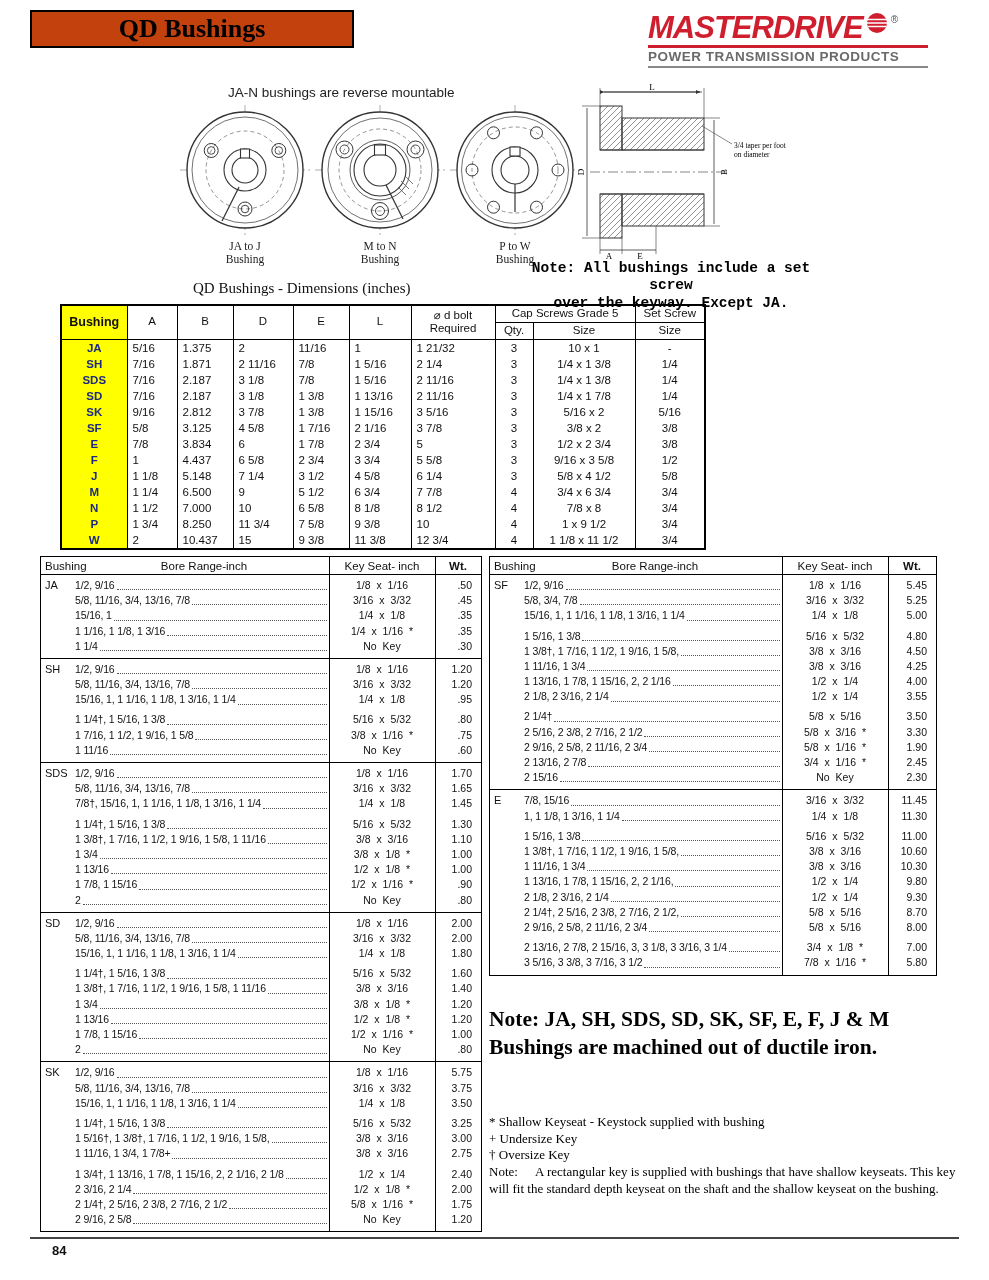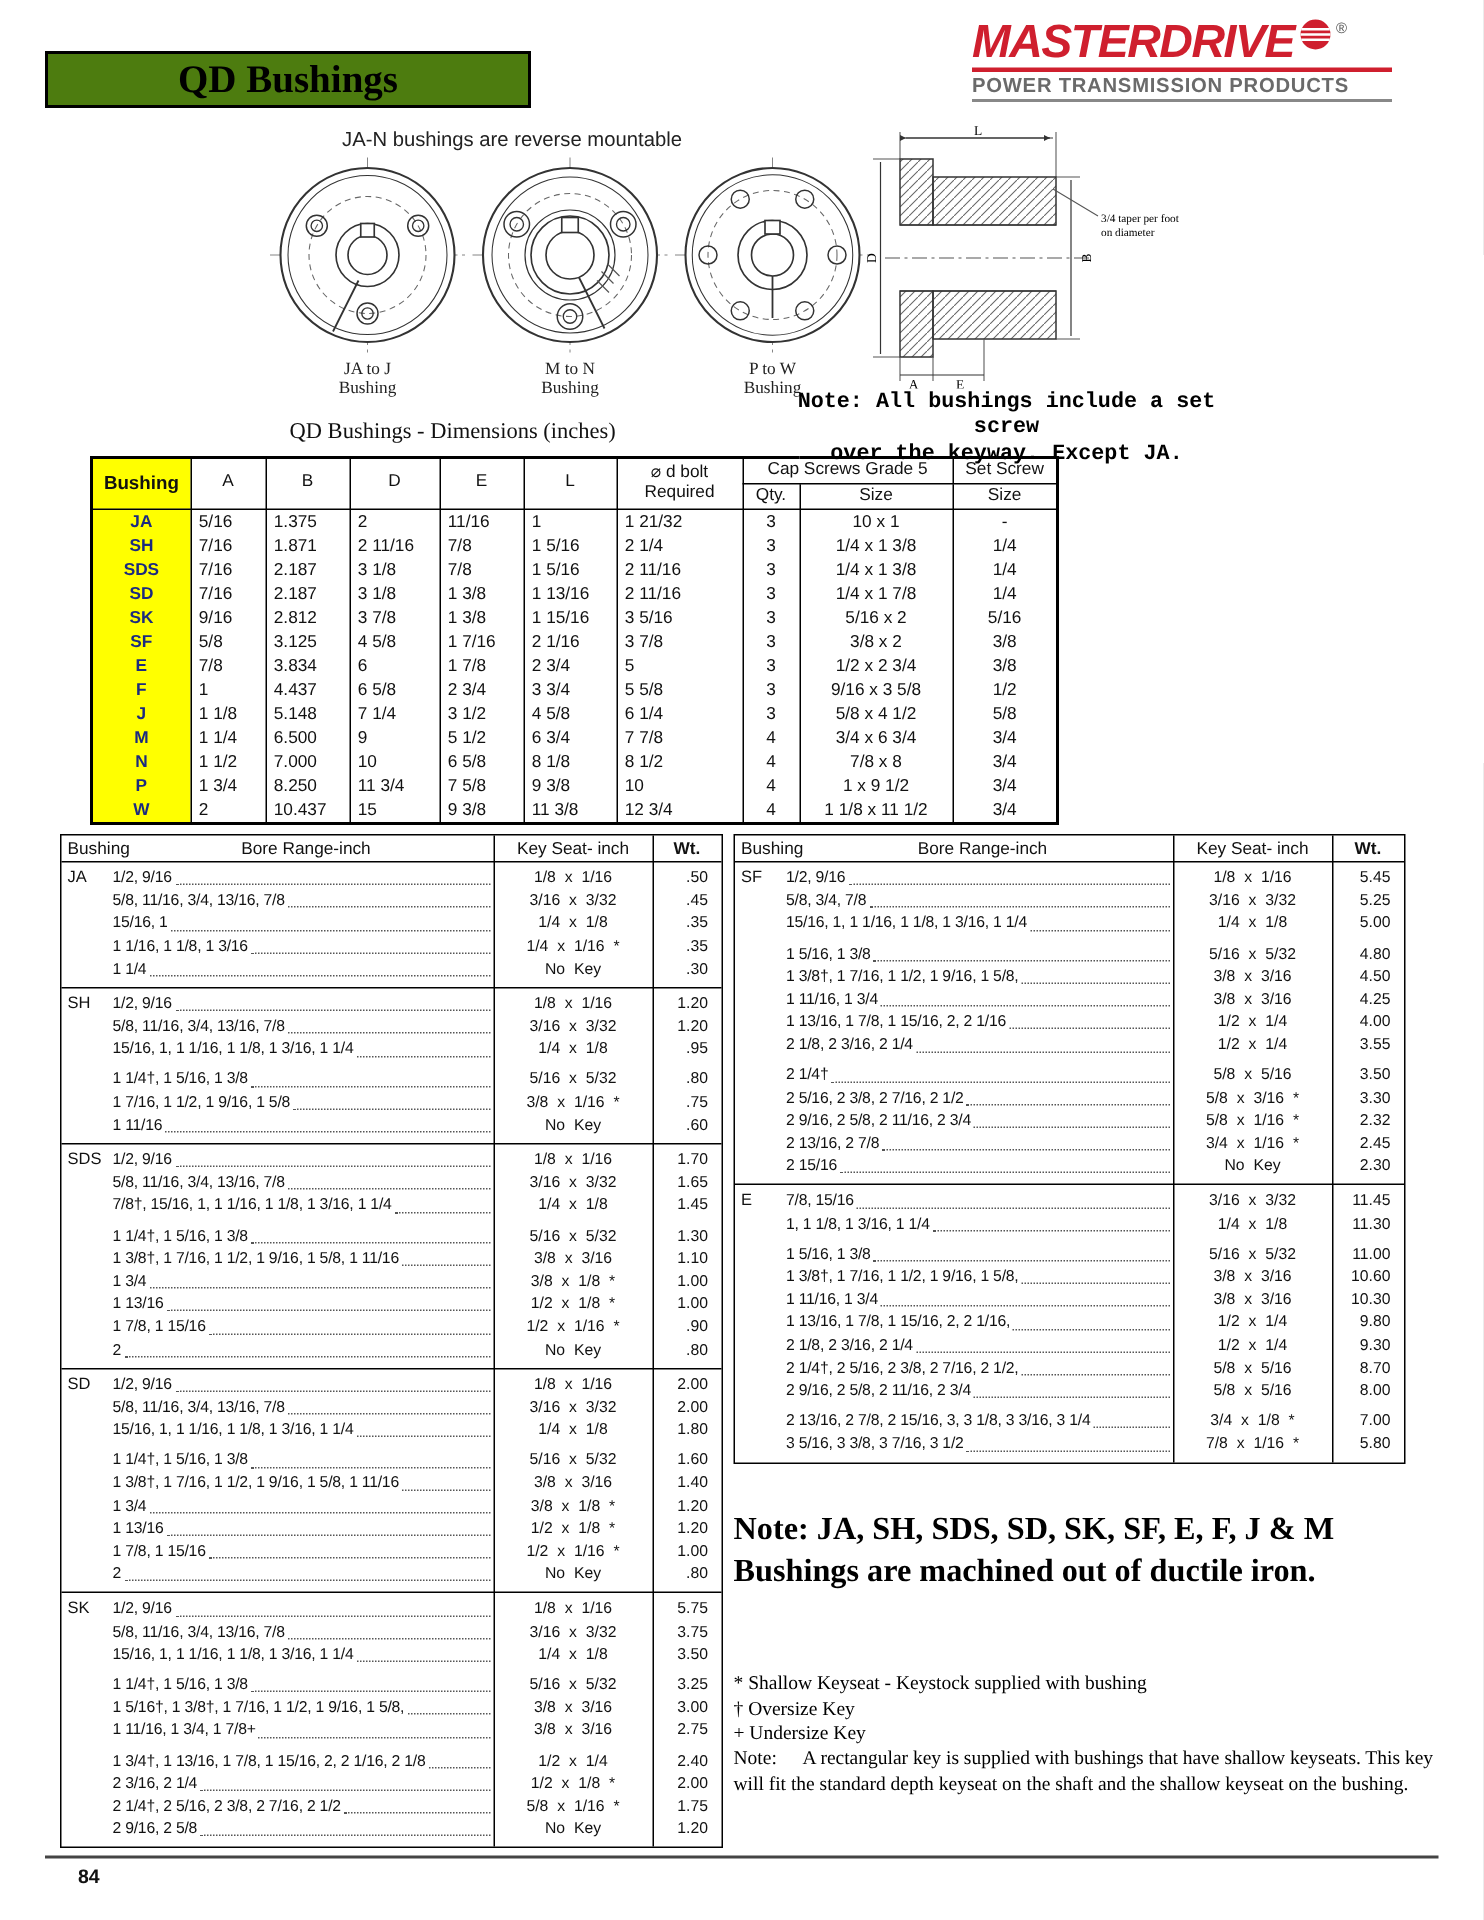--- a/index.html
+++ b/index.html
@@ -1,19 +1,19 @@
 <!DOCTYPE html>
 <html><head>
 <meta charset="utf-8">
 <style>
   html,body{margin:0;padding:0;background:#ddd;}
   .page{position:relative;width:989px;height:1280px;background:#fff;font-family:"Liberation Sans",sans-serif;color:#111;overflow:hidden;}
 
   
-  .title-box{position:absolute;left:30px;top:34px;width:320px;height:34px;background:#4d7c0f;border:2px solid #000;display:flex;align-items:center;justify-content:center;}
+  .title-box{position:absolute;left:30px;top:10px;width:320px;height:34px;background:#c2410c;border:2px solid #000;display:flex;align-items:center;justify-content:center;}
   .title-box .t{font-family:"Liberation Serif",serif;font-size:26px;font-weight:bold;color:#000;}
   .brand{position:absolute;left:648px;top:12px;width:280px;}
   .brand-top{display:flex;align-items:flex-start;gap:3px;}
   .brand-name{color:#cf1f2e;font-style:italic;font-weight:bold;font-size:31px;letter-spacing:-1px;line-height:1;}
   .brand-reg{color:#555;font-size:10px;align-self:flex-start;margin-top:2px;}
   .brand-rule{height:3px;background:#cf1f2e;margin:2px 0 1px 0;}
   .brand-tagline{color:#6a6a6a;font-weight:bold;font-size:13.5px;letter-spacing:.5px;border-bottom:2px solid #888;padding-bottom:2px;}
 
   
   .diag-caption{position:absolute;left:228px;top:85px;font-size:13.5px;color:#222;}
@@ -879,21 +879,21 @@
             <span class="bore-key">5/8 x 3/16 *</span>
             <span class="bore-wt">3.30</span>
           </div>
           <div class="bore-row">
             <span class="bore-code"></span>
             <span class="bore-range">
               <span class="bore-text">2 9/16, 2 5/8, 2 11/16, 2 3/4</span>
               <span class="leader"></span>
             </span>
             <span class="bore-key">5/8 x 1/16 *</span>
-            <span class="bore-wt">2.32</span>
+            <span class="bore-wt">1.90</span>
           </div>
           <div class="bore-row">
             <span class="bore-code"></span>
             <span class="bore-range">
               <span class="bore-text">2 13/16, 2 7/8</span>
               <span class="leader"></span>
             </span>
             <span class="bore-key">3/4 x 1/16 *</span>
             <span class="bore-wt">2.45</span>
           </div>
@@ -1008,22 +1008,22 @@
             <span class="bore-wt">5.80</span>
           </div>
         </div>
       </div>
   </div>
 
   <div class="material-note">Note: JA, SH, SDS, SD, SK, SF, E, F, J &amp; M Bushings are machined out of ductile iron.</div>
 
   <div class="footnotes">
     <div>*  Shallow Keyseat - Keystock supplied with bushing</div>
+    <div>+ Undersize Key</div>
     <div>†  Oversize Key</div>
-    <div>+ Undersize Key</div>
     <div class="rect-note">
       <span class="nl">Note:</span><span>A rectangular key is supplied with bushings that have shallow keyseats.  This key will fit the standard depth keyseat on the shaft and the shallow keyseat on  the bushing.</span>
     </div>
   </div>
 
   <div class="footer-rule"></div>
   <div class="page-number">84</div>
 
 </div>
 

